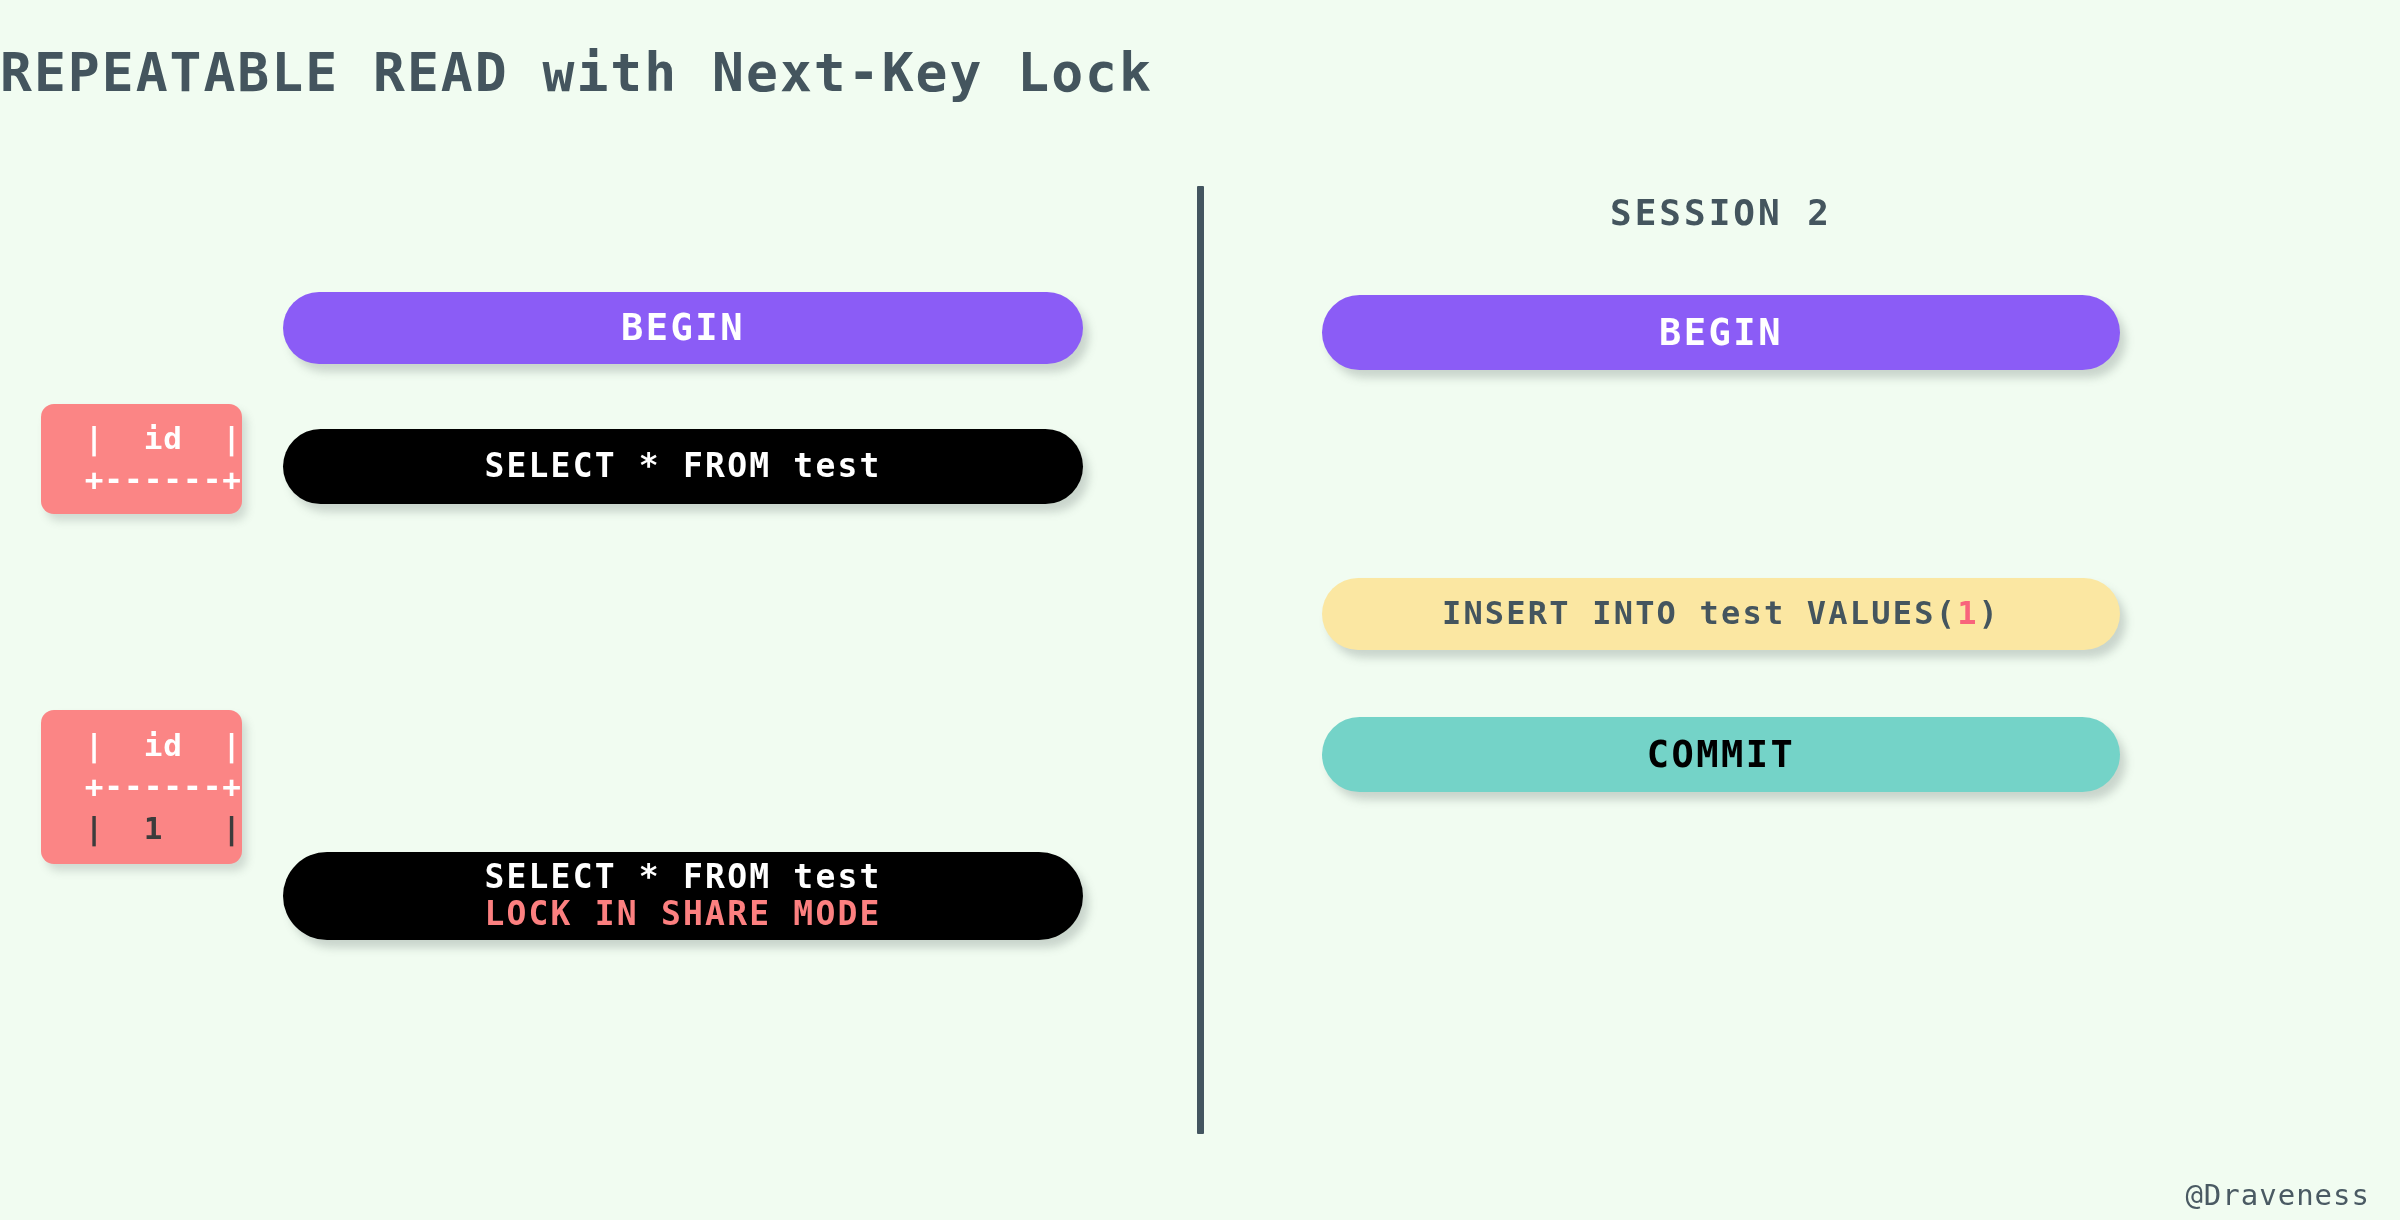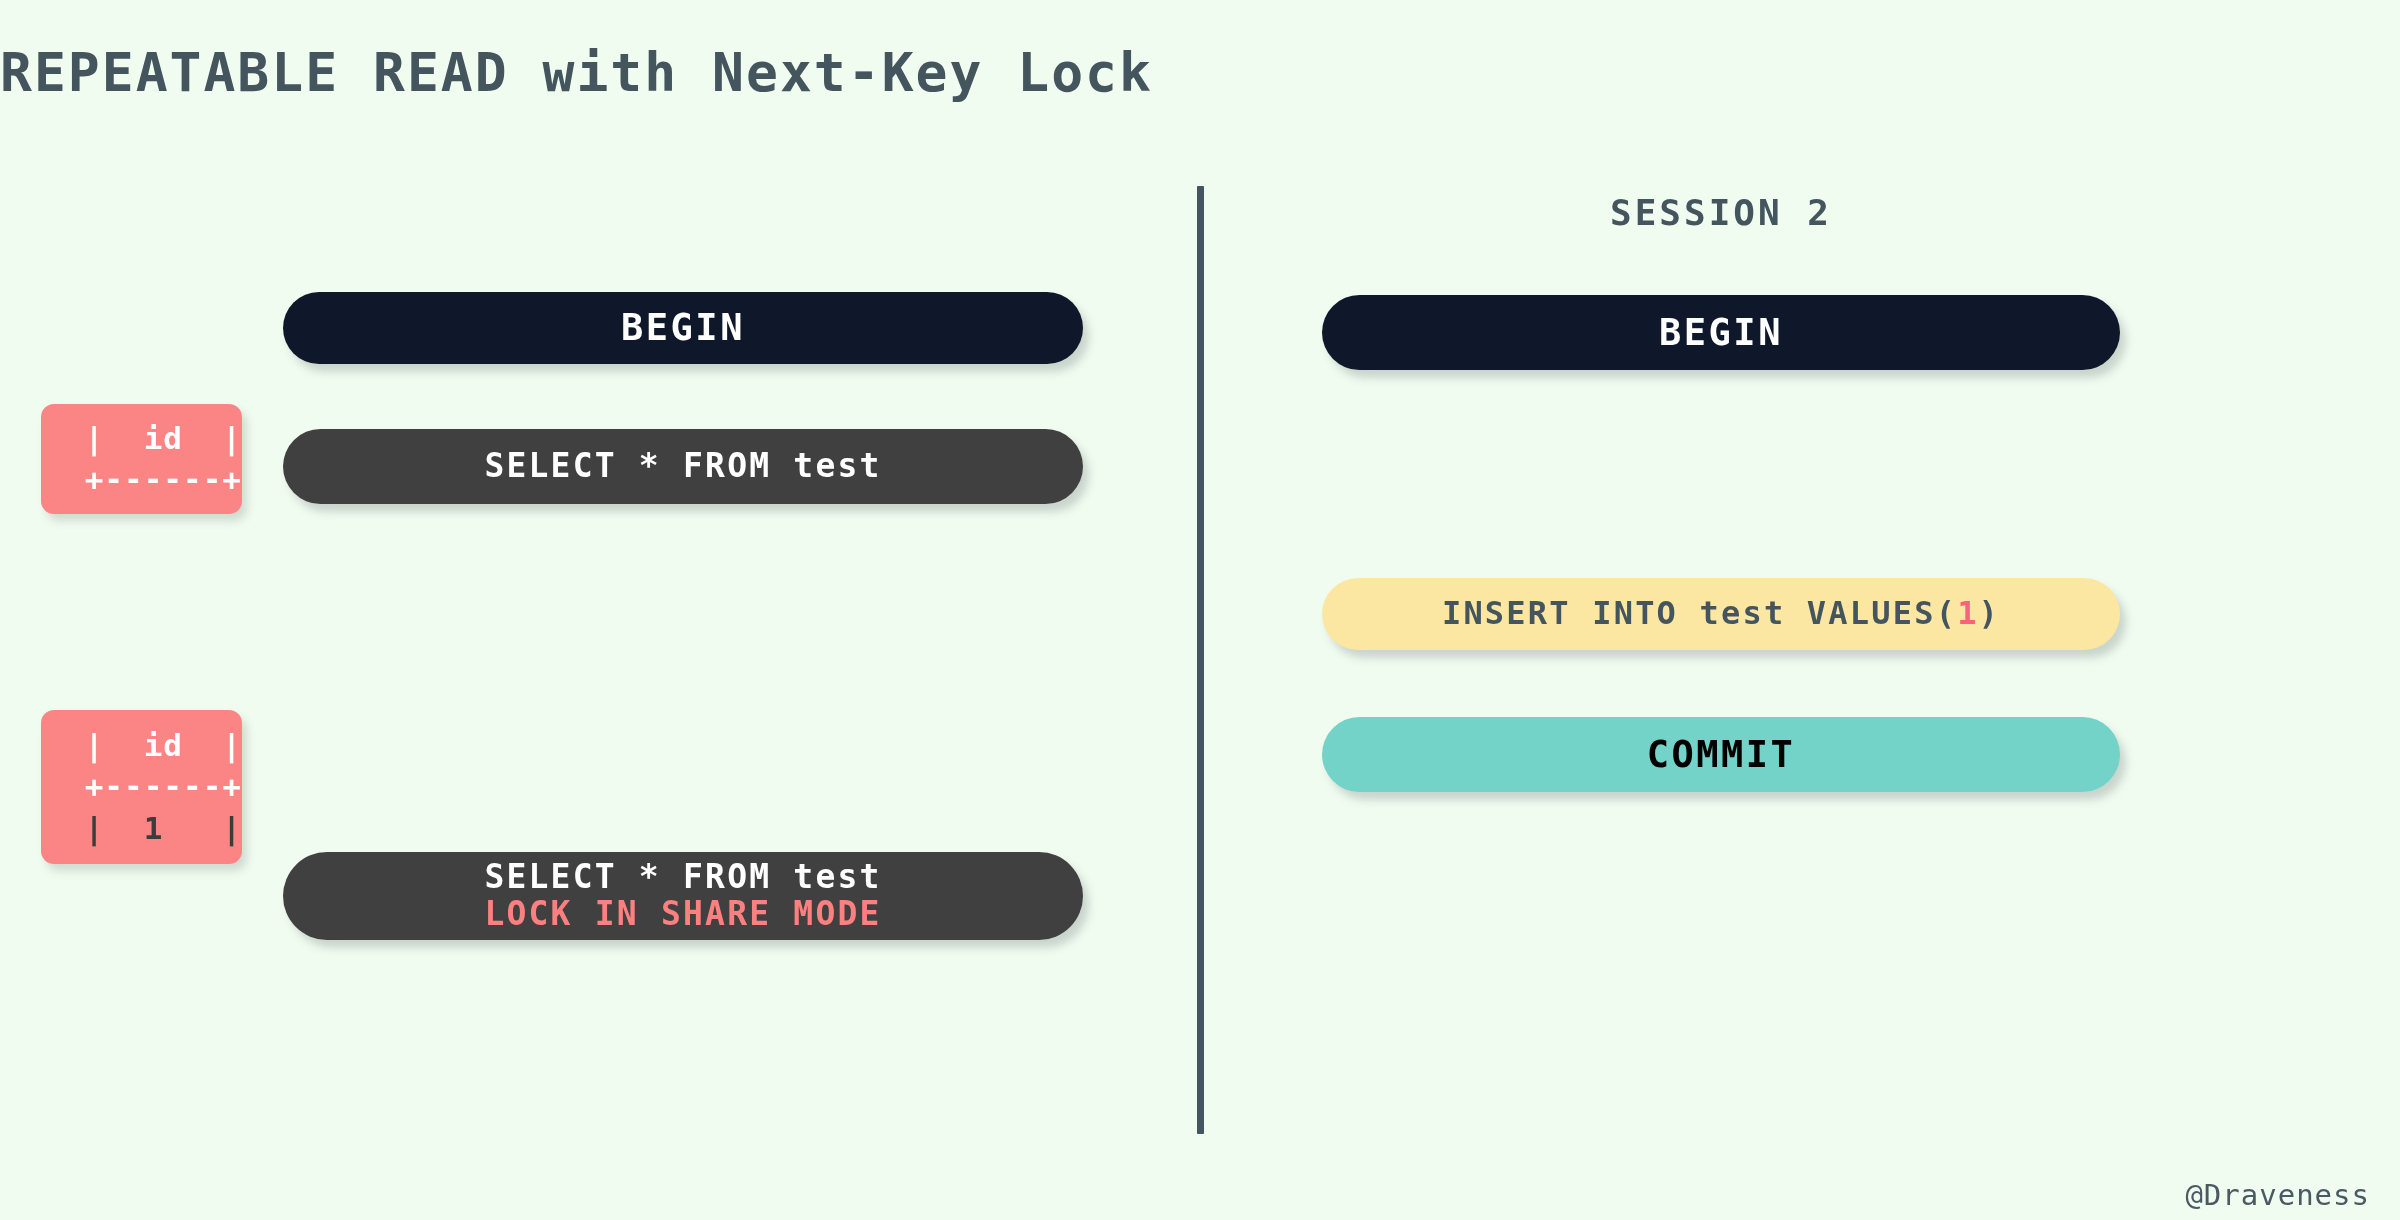--- a/index.html
+++ b/index.html
@@ -84,28 +84,28 @@
     white-space: pre;
     line-height: 1.12;
   }
   .pill .line {
     display: block;
     white-space: pre;
     font-family: "DejaVu Sans Mono", monospace;
   }
 
   .pill-begin {
-    background: #0f172a;
+    background: #8b5cf6;
     color: #ffffff;
     font-size: 37px;
     font-weight: 700;
     letter-spacing: 2.5px;
   }
   .pill-select {
-    background: #404040;
+    background: #000000;
     color: #ffffff;
     font-size: 33px;
     font-weight: 700;
     letter-spacing: 2.2px;
   }
   .pill-insert {
     background: #fbe7a2;
     color: #44555e;
     font-size: 32px;
     font-weight: 700;

